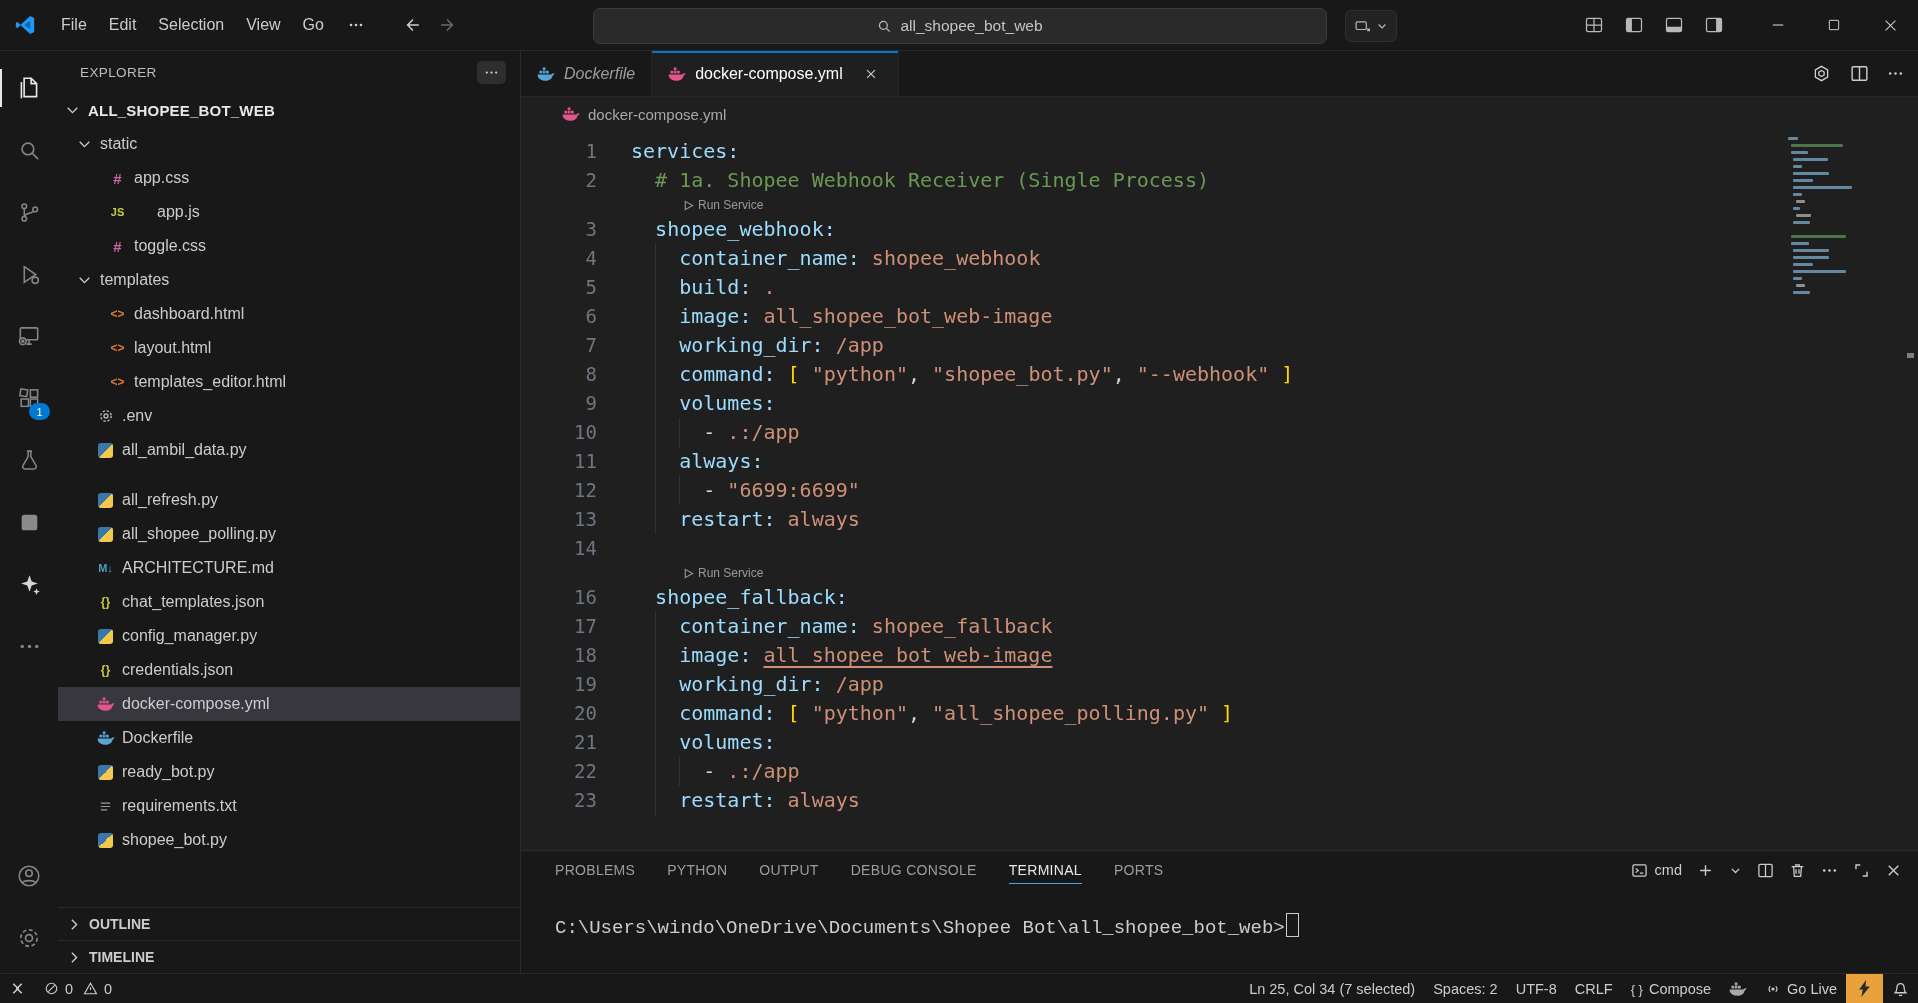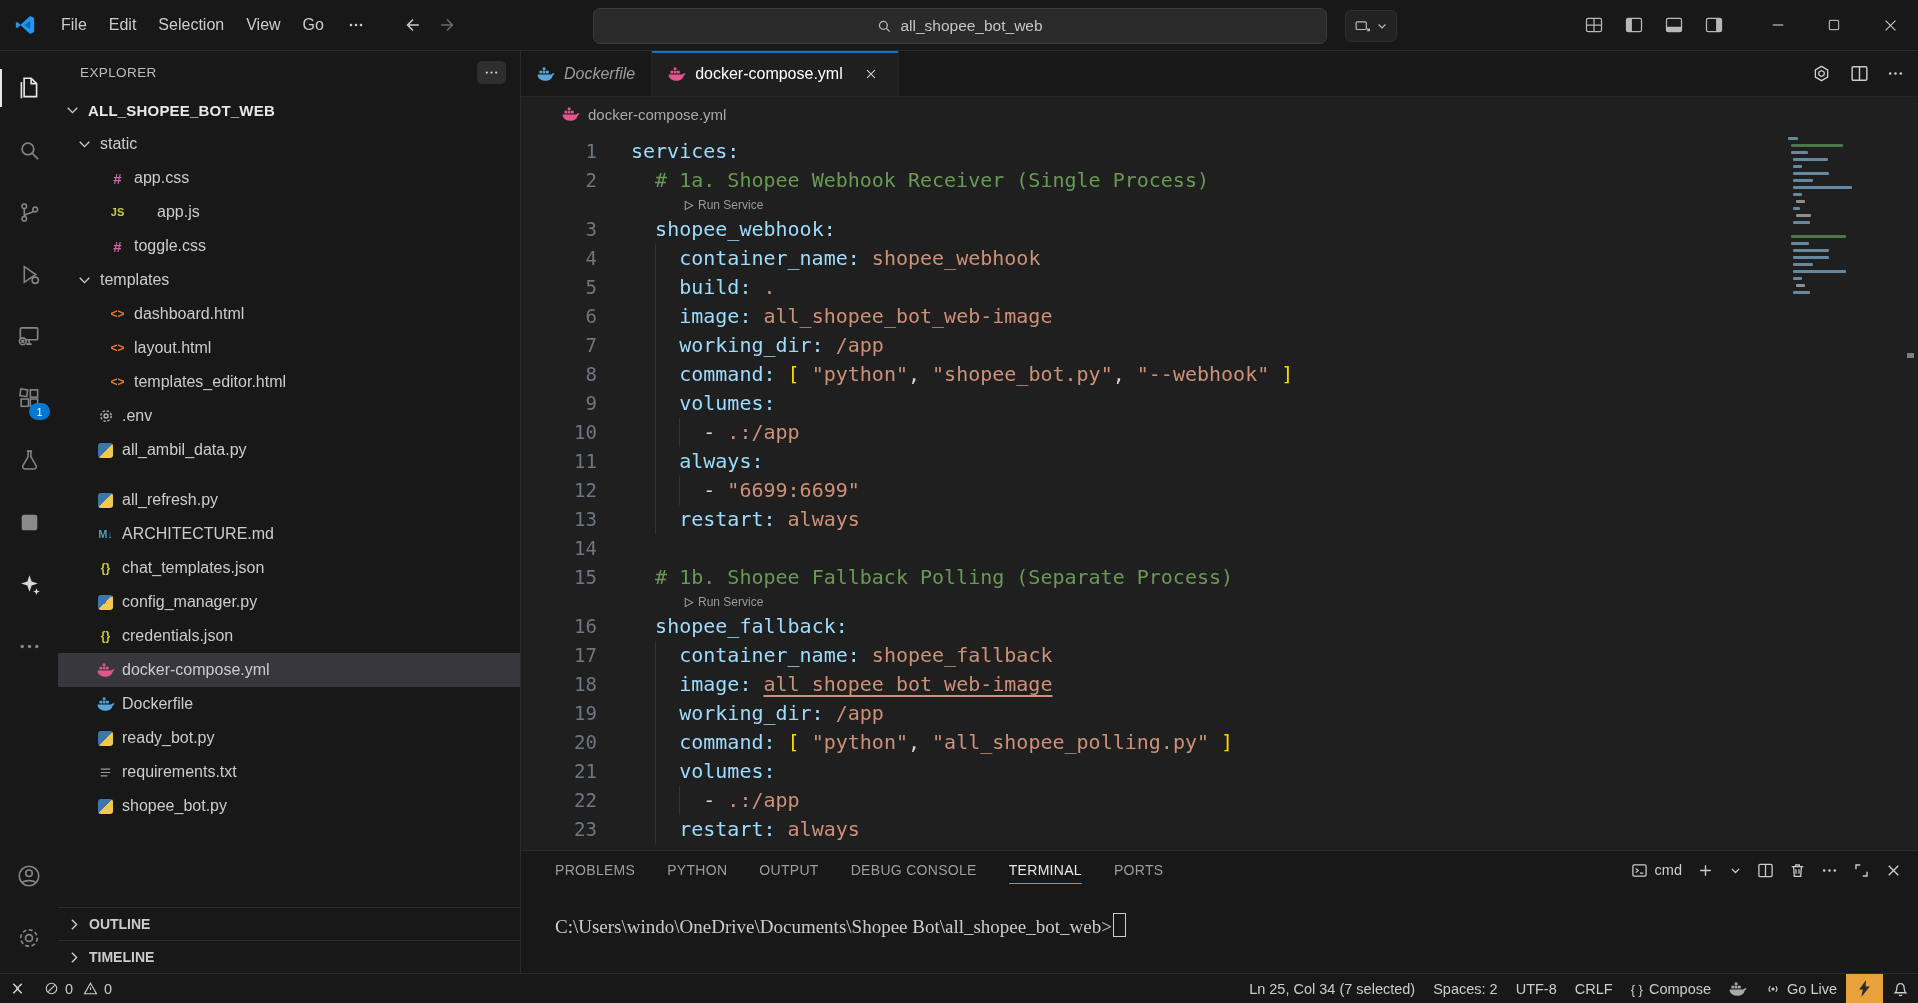--- a/index.html
+++ b/index.html
@@ -77,21 +77,21 @@
   .ov-mark{position:absolute;right:4px;top:222px;width:7px;height:5px;background:#7d7d7d;}
 
   
   .panel{flex:1;background:#181818;border-top:1px solid #2b2b2b;display:flex;flex-direction:column;min-height:0;}
   .panel-header{height:38px;flex:none;display:flex;align-items:center;padding:0 16px 0 34px;position:relative;}
   .panel-tab{font-size:14px;letter-spacing:.3px;color:#9d9d9d;margin-right:32px;height:100%;display:flex;align-items:center;position:relative;}
   .panel-tab.active{color:#e7e7e7;}
   .panel-tab.active::after{content:"";position:absolute;left:0;right:0;bottom:5px;height:1.5px;background:#4fa3e3;}
   .panel-actions{position:absolute;right:16px;top:0;height:100%;display:flex;align-items:center;gap:15px;}
   .shell-chip{display:flex;align-items:center;gap:7px;font-size:14.5px;color:#cccccc;}
-  .terminal{flex:1;font-family:Liberation Serif, serif;font-size:19px;color:#cccccc;padding:24px 0 0 34px;}
+  .terminal{flex:1;font-family:Liberation Mono, monospace;font-size:19px;color:#cccccc;padding:24px 0 0 34px;}
   .t-cursor{display:inline-block;width:11px;height:22px;border:1px solid #cccccc;vertical-align:-4px;margin-left:1px;}
 
   
   .statusbar{height:29px;flex:none;background:#181818;border-top:1px solid #2b2b2b;display:flex;align-items:center;font-size:14.5px;color:#cccccc;}
   .sb-left,.sb-right{display:flex;align-items:center;height:100%;}
   .sb-right{margin-left:auto;}
   .sbi{display:flex;align-items:center;gap:6px;padding:0 9px;height:100%;}
   .sbi.hl{background:#e9a13b;padding:0 12px;}
 </style>
 </head>
@@ -398,20 +398,26 @@
             <span class="tree-label">all_ambil_data.py</span>
           </div>
           <div class="tree-row" style="padding-left: 38px; margin-top: 16px;">
             <span class="file-icon">
               <span class="py-icon"></span>
             </span>
             <span class="tree-label">all_refresh.py</span>
           </div>
           <div class="tree-row" style="padding-left: 38px;">
             <span class="file-icon">
+              <span class="py-icon"></span>
+            </span>
+            <span class="tree-label">all_shopee_polling.py</span>
+          </div>
+          <div class="tree-row" style="padding-left: 38px;">
+            <span class="file-icon">
               <span class="fi-txt" style="color:#519aba;font-size:11px;">M↓</span>
             </span>
             <span class="tree-label">ARCHITECTURE.md</span>
           </div>
           <div class="tree-row" style="padding-left: 38px;">
             <span class="file-icon">
               <span class="fi-txt" style="color:#cbcb41;font-size:12px;">{}</span>
             </span>
             <span class="tree-label">chat_templates.json</span>
           </div>
@@ -630,24 +636,20 @@
               <span class="gutter">12</span>
               <span class="line-text"><i class="guide" style="left:52px"></i><i class="guide" style="left:76px"></i><span class="tk-sp">      </span><span class="tk-p">-</span><span class="tk-sp"> </span><span class="tk-s">"6699:6699"</span></span>
             </div>
             <div class="code-line">
               <span class="gutter">13</span>
               <span class="line-text"><i class="guide" style="left:52px"></i><span class="tk-sp">    </span><span class="tk-k">restart:</span><span class="tk-sp"> </span><span class="tk-v">always</span></span>
             </div>
             <div class="code-line">
               <span class="gutter">14</span>
               <span class="line-text"></span>
-            </div>
-            <div class="code-line">
-              <span class="gutter">15</span>
-              <span class="line-text"><span class="tk-sp">  </span><span class="tk-c"># 1b. Shopee Fallback Polling (Separate Process)</span></span>
             </div>
             <div class="codelens-line">
               <span class="gutter"></span>
               <span class="cl-text">
                 <svg width="11" height="11" viewBox="0 0 12 12" fill="none" stroke="#999999" stroke-width="1.2">
                   <path d="M2.5 1.5l8 4.5-8 4.5z"></path>
                 </svg>
                 <span>Run Service</span>
               </span>
             </div>

